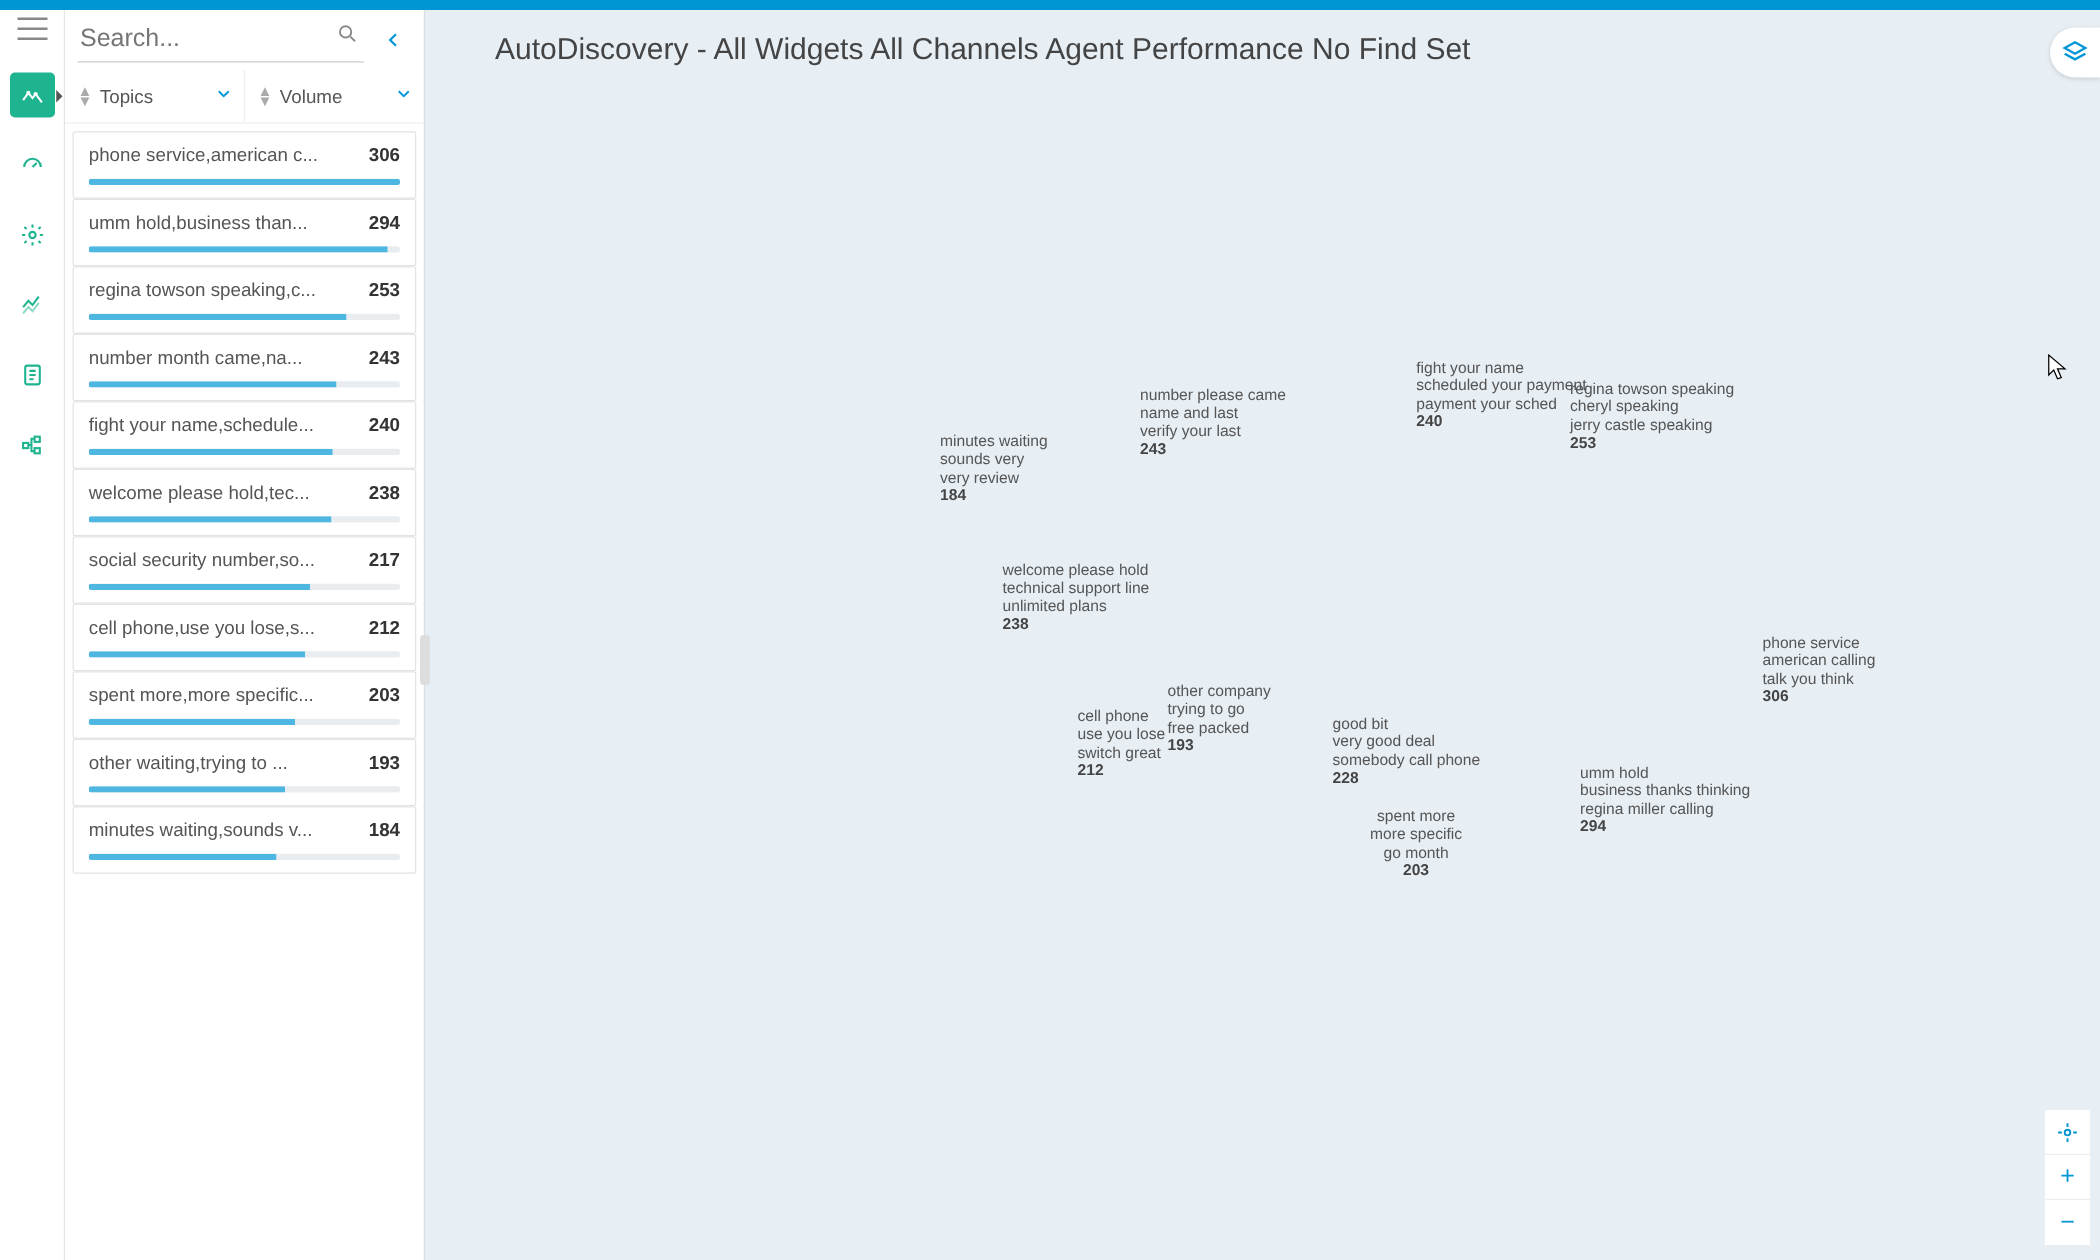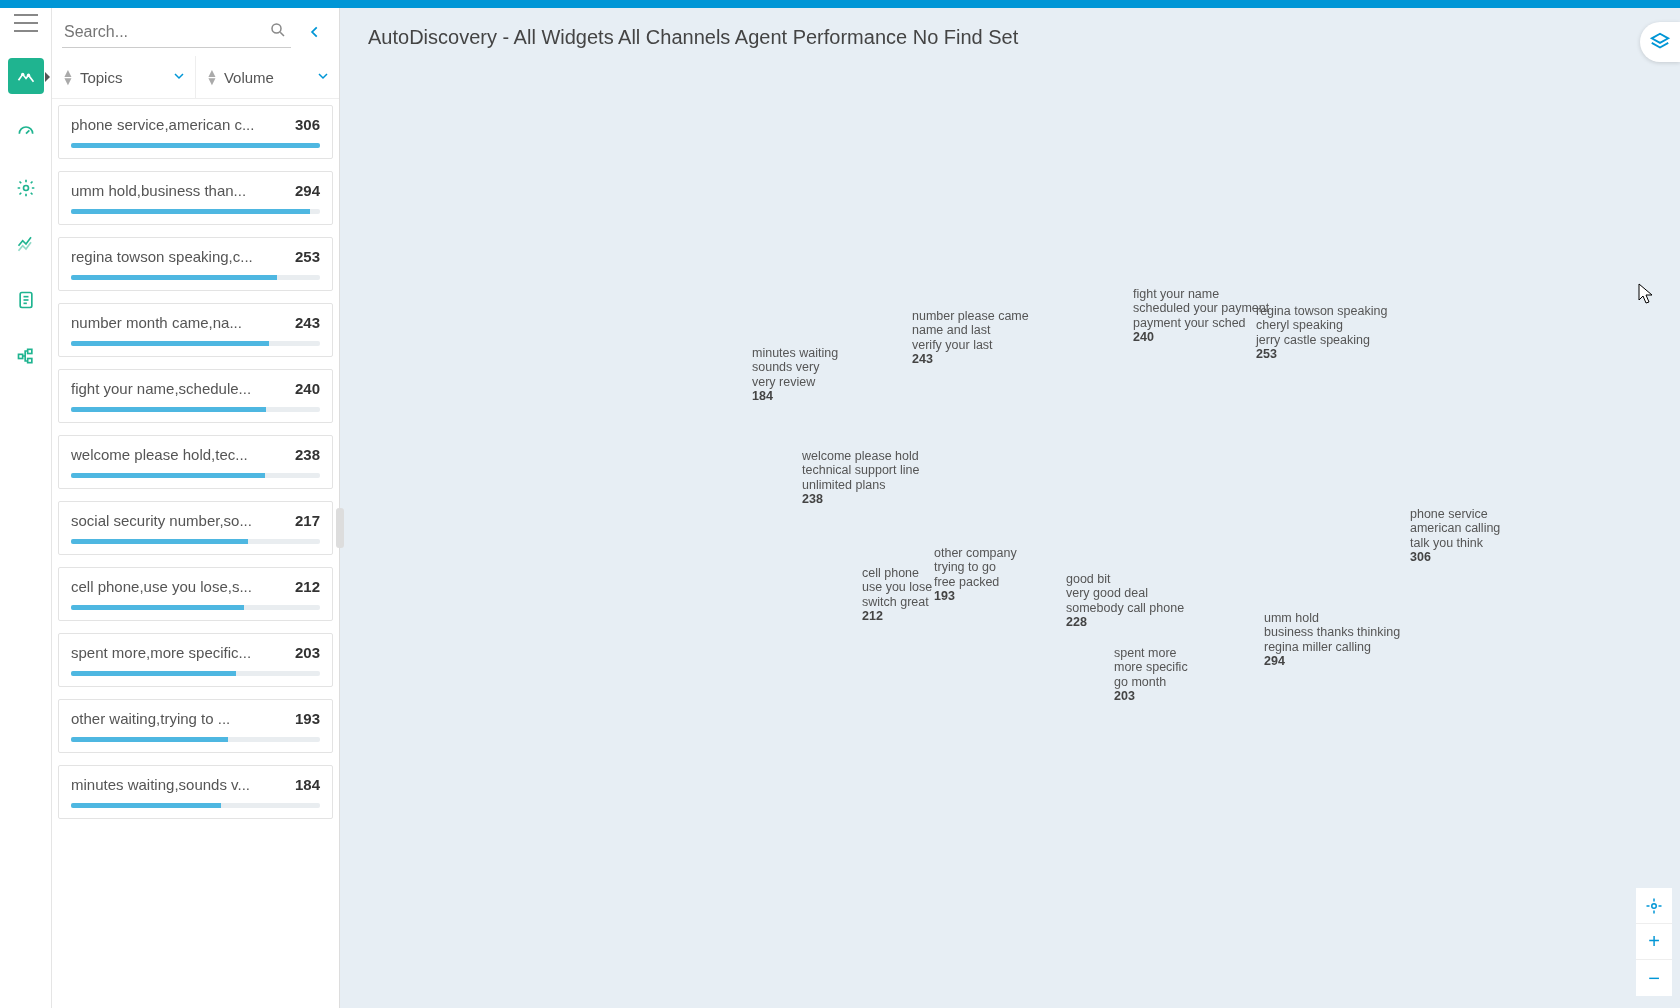--- a/index.html
+++ b/index.html
@@ -12,42 +12,42 @@
 .rail { width: 52px; background: #fff; border-right: 1px solid #e5e5e5; display: flex; flex-direction: column; align-items: center; padding-top: 6px; }
 .rail .hamburger { width: 24px; height: 18px; margin-bottom: 16px; cursor: pointer; display:flex; flex-direction:column; justify-content:space-between;}
 .rail .hamburger span{height:2px;background:#888;display:block;}
 .rail .rail-item { width: 36px; height: 36px; margin: 10px 0; display:flex; align-items:center; justify-content:center; cursor:pointer; border-radius:4px; color:#1fb490;}
 .rail .rail-item.active { background:#1fb490; color:#fff; }
 .rail svg { width:20px; height:20px; }
 
 .sidebar { width: 288px; background:#fff; border-right:1px solid #ddd; display:flex; flex-direction:column; }
 .sidebar-head { display:flex; align-items:center; padding:6px 6px 6px 10px; }
 .search-wrap { flex:1; position:relative; border-bottom:1px solid #ccc; }
-.search-wrap input { width:100%; border:none; outline:none; padding:6px 28px 6px 2px; font-size:16px; color:#333; background:transparent;}
+.search-wrap input { width:100%; border:none; outline:none; padding:6px 28px 6px 2px; font-size:20px; color:#333; background:transparent;}
 .search-wrap .sicon { position:absolute; right:4px; top:4px; color:#888; }
 .collapse-btn { width:36px; height:36px; display:flex; align-items:center; justify-content:center; cursor:pointer; color:#0096d6; margin-left:6px;}
 .dropdowns { display:flex; border-bottom:1px solid #eee; }
 .dd { flex:1; display:flex; align-items:center; justify-content:space-between; padding:12px 10px; cursor:pointer; }
 .dd + .dd { border-left:1px solid #eee; }
 .dd-left { display:flex; align-items:center; gap:6px; color:#555; font-size:15px;}
 .dd-left .sorticon { color:#aaa; font-size:12px; line-height:8px;}
 .dd .chev { color:#0096d6; }
 .list { flex:1; overflow-y:auto; padding:6px 6px 6px 6px; }
 .list::-webkit-scrollbar{width:10px;}
 .list::-webkit-scrollbar-thumb{background:#bdbdbd;border-radius:5px;}
 .list::-webkit-scrollbar-track{background:#f0f0f0;}
-.topic { border:1px solid #e3e3e3; border-radius:2px; padding:10px 12px 10px 12px; margin-bottom:12px; cursor:pointer; position:relative; background:#fff;}
+.topic { border:1px solid #e3e3e3; border-radius:2px; padding:10px 12px 10px 12px; margin-bottom:0; cursor:pointer; position:relative; background:#fff;}
 .topic-row { display:flex; justify-content:space-between; align-items:center; gap:8px;}
 .topic-label { color:#555; font-size:15px; white-space:nowrap; overflow:hidden; text-overflow:ellipsis; flex:1;}
 .topic-val { font-weight:700; color:#333; font-size:15px;}
 .topic-bar-bg { height:5px; background:#e9edf0; margin-top:10px; border-radius:2px; overflow:hidden;}
 .topic-bar { height:100%; background:#4eb7e1; }
 
 .main { flex:1; position:relative; background:#e7eef4; }
-.main-title { position:absolute; top:18px; left:28px; font-size:20px; color:#444; }
+.main-title { position:absolute; top:18px; left:56px; font-size:24px; color:#444; }
 .graph { position:absolute; inset:0; }
 
 .layers-btn { position:absolute; top:14px; right:0; width:40px; height:40px; background:#fff; border-radius:20px 0 0 20px; box-shadow:0 1px 4px rgba(0,0,0,.15); display:flex; align-items:center; justify-content:center; color:#0096d6; cursor:pointer;}
 .zoom-ctrl { position:absolute; bottom:12px; right:8px; display:flex; flex-direction:column; }
 .zoom-ctrl button { width:36px; height:36px; background:#fff; border:none; border-bottom:1px solid #eee; display:flex; align-items:center; justify-content:center; color:#0096d6; cursor:pointer; font-size:20px;}
 .zoom-ctrl button:last-child{border-bottom:none;}
 
 .node-label { position:absolute; font-size:12.5px; color:#555; line-height:1.15; pointer-events:none; }
 .node-label b { color:#444; font-weight:700; }
 
@@ -569,21 +569,21 @@
         <circle cx="1115" cy="340" r="5" class="node" fill="#e7eef4" stroke-width="1.5" stroke="#6fb8db"></circle>
       </svg>
     <div id="node-labels">
         <div class="node-label" style="left: 1070px; top: 499px;">phone service<br>american calling<br>talk you think<br><b>306</b></div>
         <div class="node-label" style="left: 924px; top: 603px;">umm hold<br>business thanks thinking<br>regina miller calling<br><b>294</b></div>
         <div class="node-label" style="left: 916px; top: 296px;">regina towson speaking<br>cheryl speaking<br>jerry castle speaking<br><b>253</b></div>
         <div class="node-label" style="left: 572px; top: 301px;">number please came<br>name and last<br>verify your last<br><b>243</b></div>
         <div class="node-label" style="left: 793px; top: 279px;">fight your name<br>scheduled your payment<br>payment your sched<br><b>240</b></div>
         <div class="node-label" style="left: 462px; top: 441px;">welcome please hold<br>technical support line<br>unlimited plans<br><b>238</b></div>
         <div class="node-label" style="left: 522px; top: 558px;">cell phone<br>use you lose<br>switch great<br><b>212</b></div>
-        <div class="node-label" style="left: 774px; top: 638px;">spent more<br>more specific<br>go month<br><b>203</b></div>
+        <div class="node-label" style="left: 756px; top: 638px; text-align: center;">spent more<br>more specific<br>go month<br><b>203</b></div>
         <div class="node-label" style="left: 594px; top: 538px;">other company<br>trying to go<br>free packed<br><b>193</b></div>
         <div class="node-label" style="left: 412px; top: 338px;">minutes waiting<br>sounds very<br>very review<br><b>184</b></div>
         <div class="node-label" style="left: 726px; top: 564px;">good bit<br>very good deal<br>somebody call phone<br><b>228</b></div>
       </div>
     <div class="layers-btn">
       <svg width="22" height="22" viewBox="0 0 24 24">
           <path d="M12 3l9 5-9 5-9-5 9-5z" fill="none" stroke="currentColor" stroke-width="2"></path>
           <path d="M3 13l9 5 9-5" fill="none" stroke="currentColor" stroke-width="2"></path>
         </svg>
     </div>

